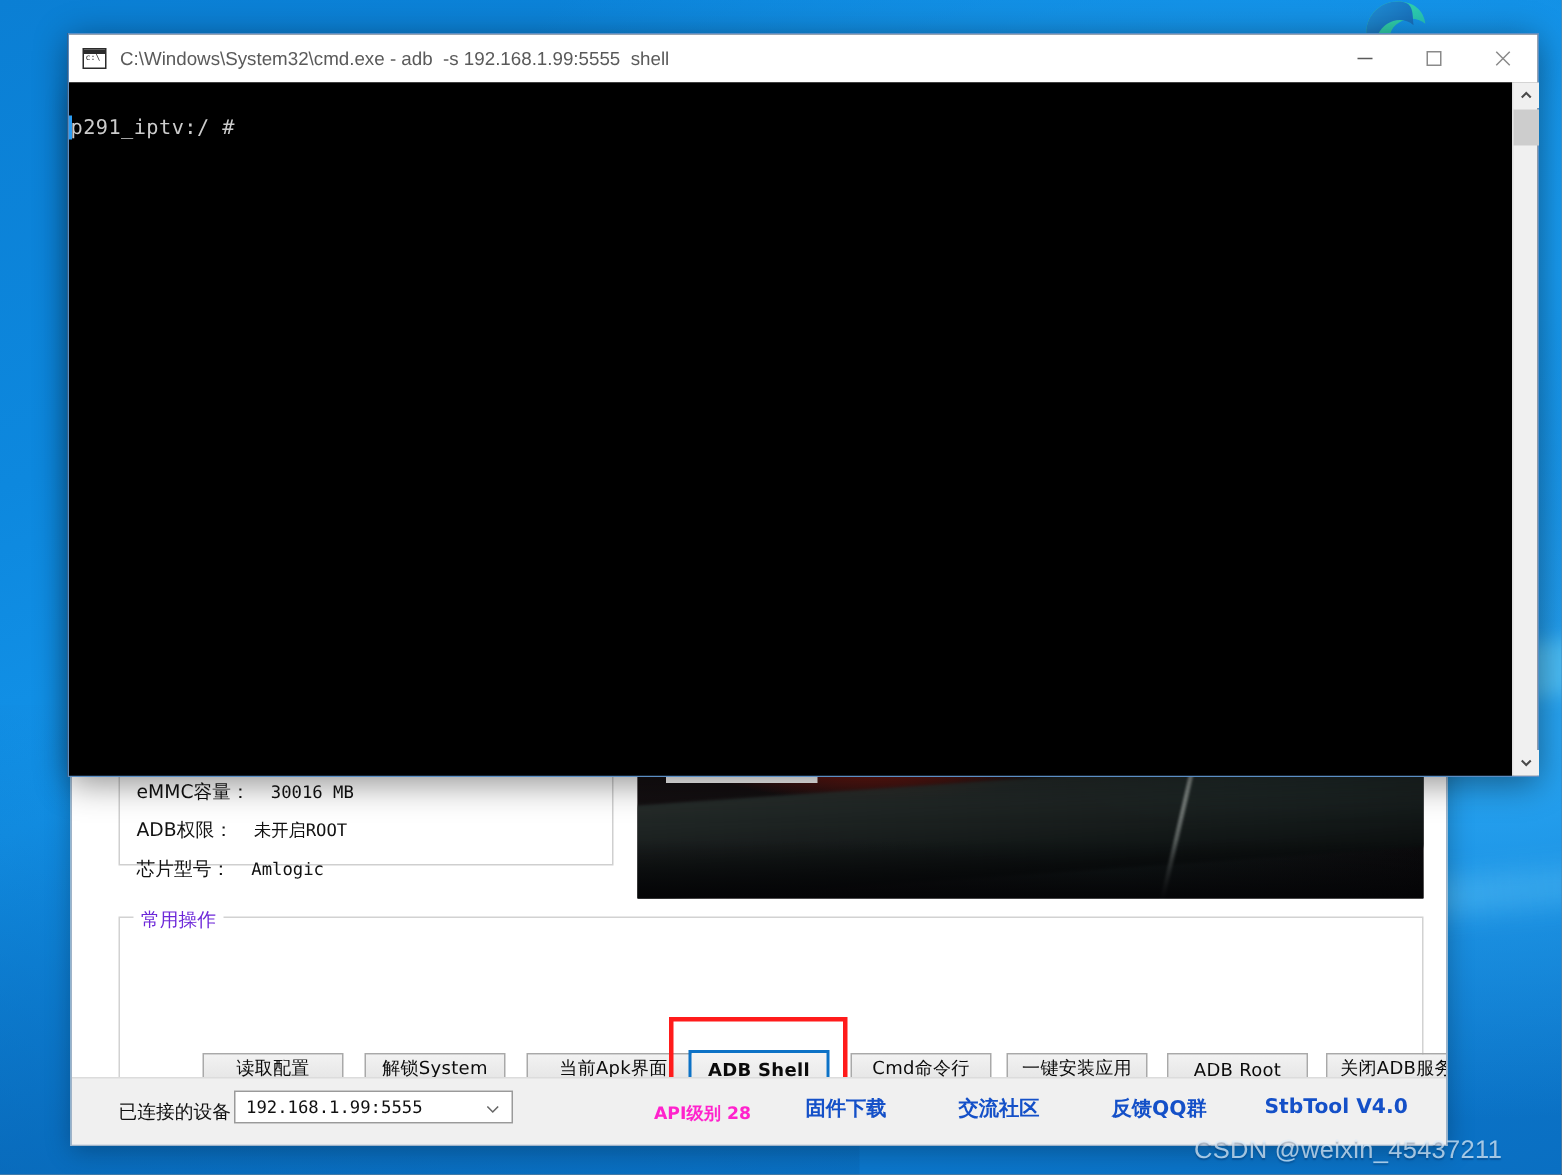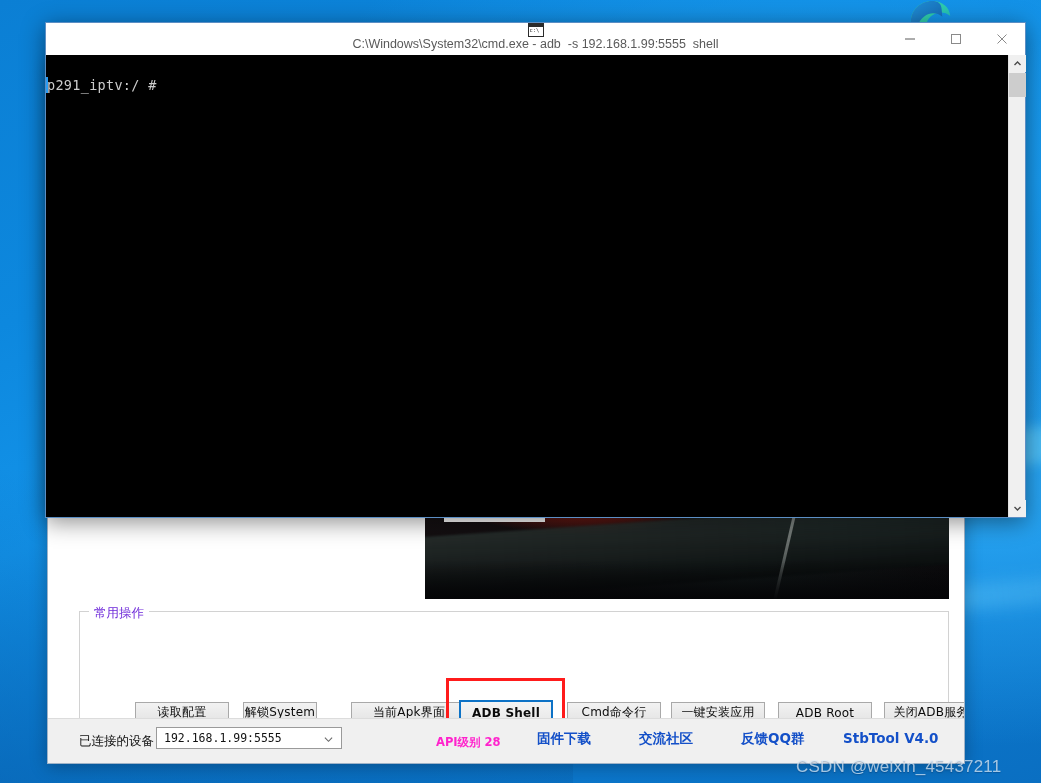--- a/index.html
+++ b/index.html
@@ -285,21 +285,20 @@
     box-sizing: border-box;
     box-shadow: 0 4px 22px rgba(0,0,0,.45);
   }
   #cmd-titlebar {
     position: absolute;
     left: 0; top: 0;
     width: 100%; height: 32px;
     background: #ffffff;
     display: flex;
     align-items: center;
-    flex-direction: column;
   }
   #cmd-icon {
     width: 16px; height: 14px;
     margin-left: 9px; margin-right: 9px;
     background: #fff;
     border: 1.5px solid #2b2b2b;
     box-sizing: border-box;
     position: relative;
     flex: none;
   }
@@ -395,37 +394,48 @@
         <stop offset="1" stop-color="#1562b0"></stop>
       </linearGradient>
     </defs>
     <path d="M55 34c0 13-10 22-23 22C19 56 9 46 9 32 9 18 20 8 33 8c12 0 20 7 21 17-6-5-14-5-20-1-7 4-9 12-5 18 4 5 14 6 26-8z" fill="url(#eg1)"></path>
     <path d="M33 8C20 8 9 18 9 32c0 8 4 15 10 19-5-9-3-20 6-26 6-4 14-4 20 1C44 15 45 8 33 8z" fill="url(#eg2)"></path>
   </svg>
 
   <div id="stbtool">
     <div class="stb-body">
 
+      <div id="info-card">
+        <div class="info-row r1">
+          <span class="lab">eMMC容量：</span><span class="val">30016 MB</span>
+        </div>
+        <div class="info-row r2">
+          <span class="lab">ADB权限：</span><span class="val">未开启ROOT</span>
+        </div>
+        <div class="info-row r3">
+          <span class="lab">芯片型号：</span><span class="val">Amlogic</span>
+        </div>
+      </div>
 
       <div id="preview">
         <div class="photo"></div>
         <div class="ridge"></div>
         <div class="river"></div>
         <div class="spec"></div>
         <div class="dark-bottom"></div>
         <div id="add-btn">
           <span class="plus"></span>
         </div>
       </div>
 
       <div id="ops-group"></div>
       <div id="ops-legend">常用操作</div>
 
       <div class="btn" style="left:87px;  top:641px; width:94px;">读取配置</div>
-      <div class="btn" style="left:195px; top:641px; width:74px;">解锁System</div>
+      <div class="btn" style="left:195px; top:641px; width:94px;">解锁System</div>
       <div class="btn" style="left:303px; top:641px; width:116px;">当前Apk界面</div>
       <div class="btn focused" style="left:411px; top:639px; width:94px; height:25px;">ADB Shell</div>
       <div class="btn" style="left:519px; top:641px; width:94px;">Cmd命令行</div>
       <div class="btn" style="left:623px; top:641px; width:94px;">一键安装应用</div>
       <div class="btn" style="left:730px; top:641px; width:94px;">ADB  Root</div>
       <div class="btn" style="left:836px; top:641px; width:94px;">关闭ADB服务</div>
 
       <div class="btn" style="left:87px;  top:667px; width:94px;">截屏</div>
       <div class="btn" style="left:195px; top:667px; width:94px;">一键安装应用</div>
       <div class="btn" style="left:303px; top:667px; width:94px;">应用管理器</div>

